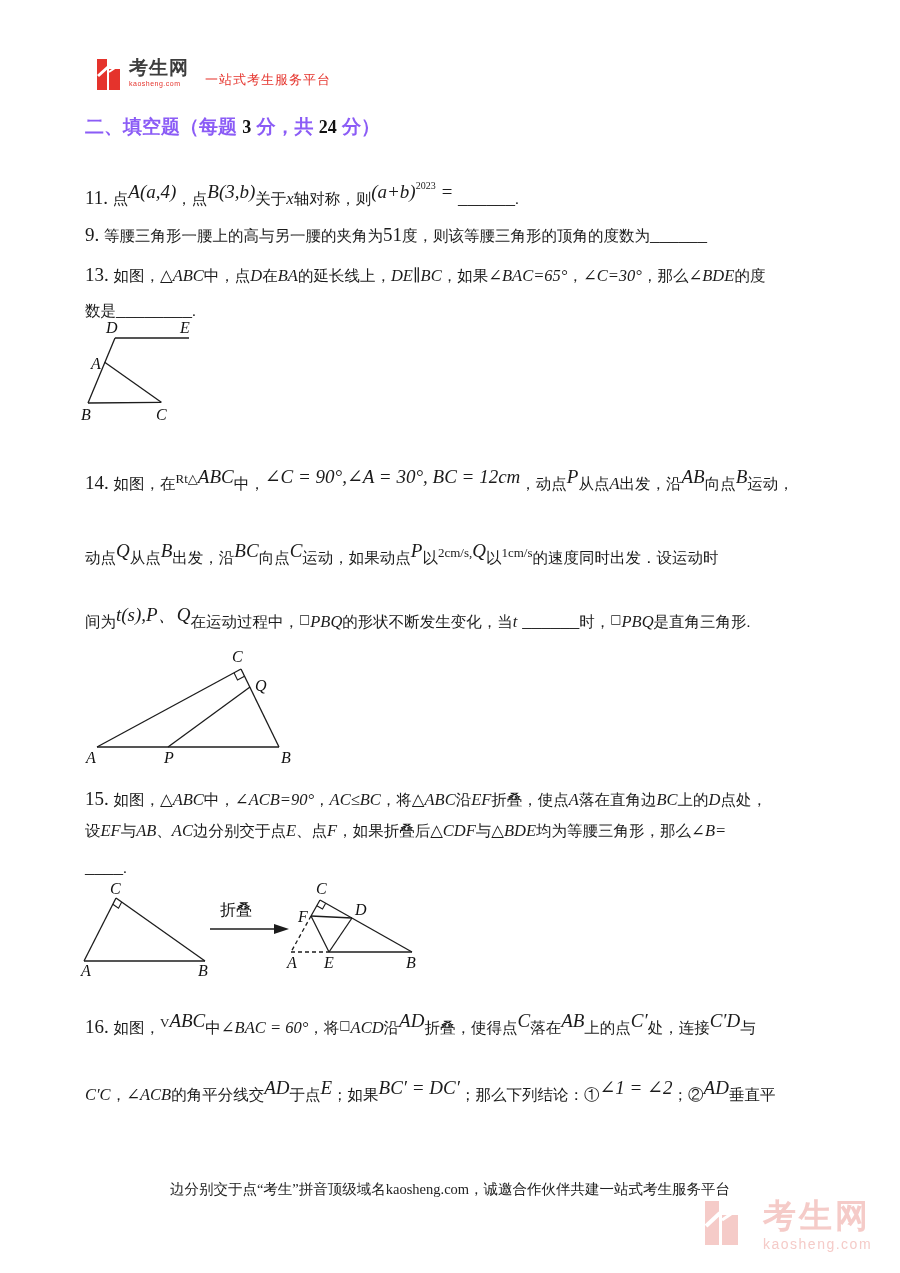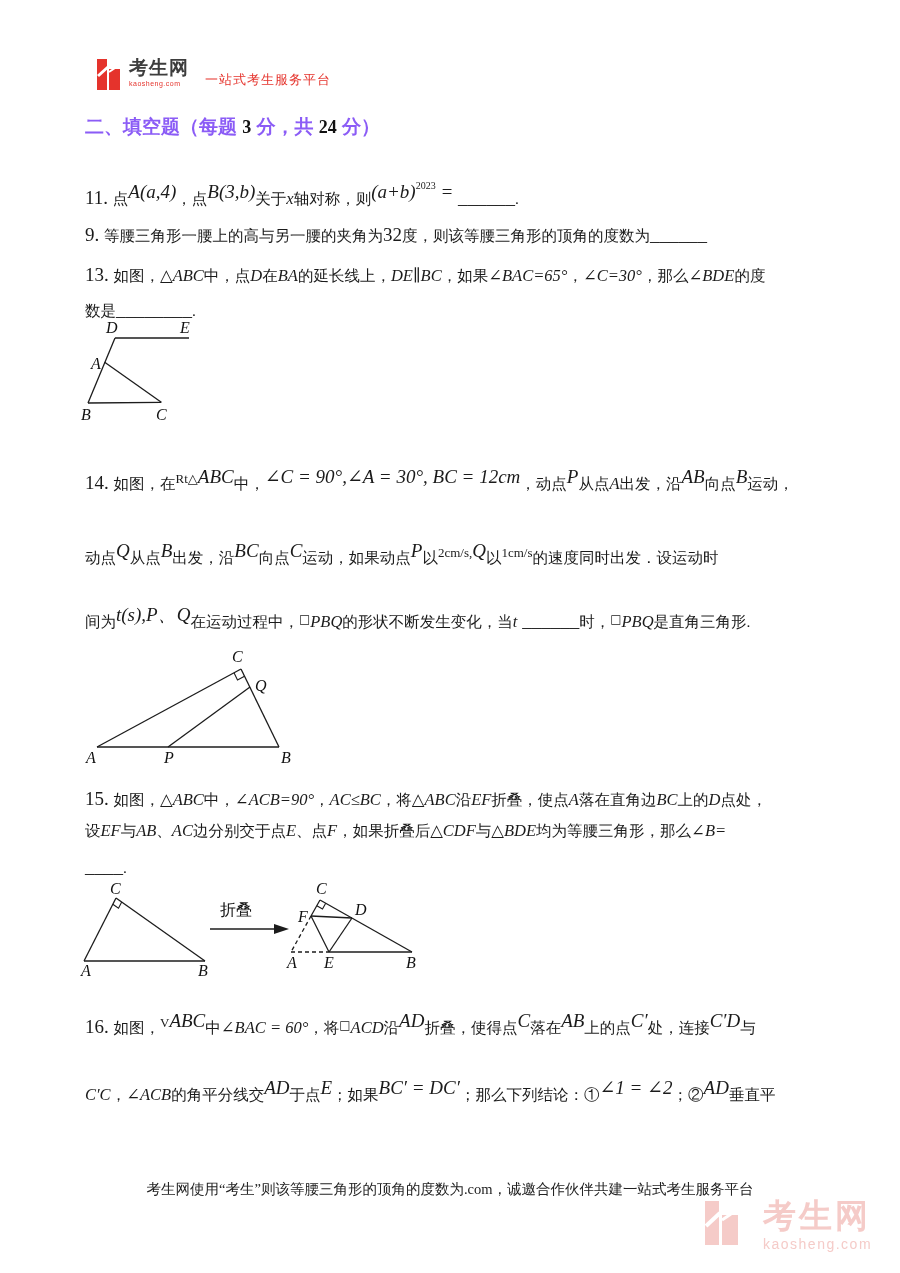--- a/index.html
+++ b/index.html
@@ -64,21 +64,21 @@
     <div class="hdr-name-wrap">
       <span class="hdr-name">考生网</span>
       <span class="hdr-domain">kaosheng.com</span>
     </div>
     <span class="hdr-tagline">一站式考生服务平台</span>
   </div>
 
   <div class="title"><span class="seg-ht">二、填空题（每题 </span><span class="seg-hn">3</span><span class="seg-ht"> 分，共 </span><span class="seg-hn">24</span><span class="seg-ht"> 分）</span></div>
 
   <div class="qline" style="top:179px"><span class="seg-n">11. </span><span class="seg-t">点</span><span class="seg-r">A(a,4)</span><span class="seg-t">，点</span><span class="seg-r">B(3,b)</span><span class="seg-t">关于</span><span class="seg-m">x</span><span class="seg-t">轴对称，则</span><span class="seg-r">(a+b)</span><span class="seg-s">2023</span><span class="seg-r"> = </span><span class="seg-n">______</span><span class="seg-t">.</span></div>
-  <div class="qline" style="top:223px"><span class="seg-n">9. </span><span class="seg-t">等腰三角形一腰上的高与另一腰的夹角为</span><span class="seg-n">32</span><span class="seg-t">度，则该等腰三角形的顶角的度数为</span><span class="seg-n">______</span></div>
+  <div class="qline" style="top:223px"><span class="seg-n">9. </span><span class="seg-t">等腰三角形一腰上的高与另一腰的夹角为</span><span class="seg-n">51</span><span class="seg-t">度，则该等腰三角形的顶角的度数为</span><span class="seg-n">______</span></div>
   <div class="qline" style="top:263px"><span class="seg-n">13. </span><span class="seg-t">如图，</span><span class="seg-m">△ABC</span><span class="seg-t">中，点</span><span class="seg-m">D</span><span class="seg-t">在</span><span class="seg-m">BA</span><span class="seg-t">的延长线上，</span><span class="seg-m">DE∥BC</span><span class="seg-t">，如果</span><span class="seg-m">∠BAC=65°</span><span class="seg-t">，</span><span class="seg-m">∠C=30°</span><span class="seg-t">，那么</span><span class="seg-m">∠BDE</span><span class="seg-t">的度</span></div>
   <div class="qline" style="top:298px"><span class="seg-t">数是</span><span class="seg-n">________</span><span class="seg-t">.</span></div>
 
   <svg class="fig" style="left:76px;top:317px" width="175" height="112" viewBox="0 0 175 112">
     <line x1="12" y1="86" x2="39" y2="21"></line>
     <line x1="39" y1="21" x2="113" y2="21"></line>
     <line x1="28.7" y1="45.3" x2="85.3" y2="85.3"></line>
     <line x1="12" y1="86" x2="85.3" y2="85.3"></line>
     <text class="fig-label" x="30" y="16">D</text>
     <text class="fig-label" x="104" y="16">E</text>
@@ -138,21 +138,21 @@
     <text class="fig-label" x="13" y="40">F</text>
     <text class="fig-label" x="70" y="33">D</text>
     <text class="fig-label" x="2" y="86">A</text>
     <text class="fig-label" x="39" y="86">E</text>
     <text class="fig-label" x="121" y="86">B</text>
   </svg>
 
   <div class="qline" style="top:1009px"><span class="seg-n">16. </span><span class="seg-t">如图，</span><span class="seg-rn">V</span><span class="seg-r">ABC</span><span class="seg-t">中</span><span class="seg-m">∠BAC = 60°</span><span class="seg-t">，将</span><span class="seg-x">□</span><span class="seg-m">ACD</span><span class="seg-t">沿</span><span class="seg-r">AD</span><span class="seg-t">折叠，使得点</span><span class="seg-r">C</span><span class="seg-t">落在</span><span class="seg-r">AB</span><span class="seg-t">上的点</span><span class="seg-r">C′</span><span class="seg-t">处，连接</span><span class="seg-r">C′D</span><span class="seg-t">与</span></div>
   <div class="qline" style="top:1076px"><span class="seg-m">C′C</span><span class="seg-t">，</span><span class="seg-m">∠ACB</span><span class="seg-t">的角平分线交</span><span class="seg-r">AD</span><span class="seg-t">于点</span><span class="seg-r">E</span><span class="seg-t">；如果</span><span class="seg-r">BC′ = DC′</span><span class="seg-t">；那么下列结论：①</span><span class="seg-r">∠1 = ∠2</span><span class="seg-t">；②</span><span class="seg-r">AD</span><span class="seg-t">垂直平</span></div>
 
-  <div class="footer">考生网使用“考生”则该等腰三角形的顶角的度数为.com，诚邀合作伙伴共建一站式考生服务平台</div>
+  <div class="footer">边分别交于点“考生”拼音顶级域名kaosheng.com，诚邀合作伙伴共建一站式考生服务平台</div>
 
   <div class="wm">
     <svg width="40" height="52" viewBox="0 0 40 52">
       <rect x="2" y="2" width="14" height="44" fill="#f5cbc8"></rect>
       <line x1="17" y1="14" x2="3" y2="27" stroke="#ffffff" stroke-width="4"></line>
       <rect x="19" y="16" width="16" height="30" fill="#f5cbc8"></rect>
       <line x1="19" y1="21" x2="28" y2="15" stroke="#ffffff" stroke-width="3"></line>
     </svg>
     <div class="wm-text">
       <span class="wm-name">考生网</span>

